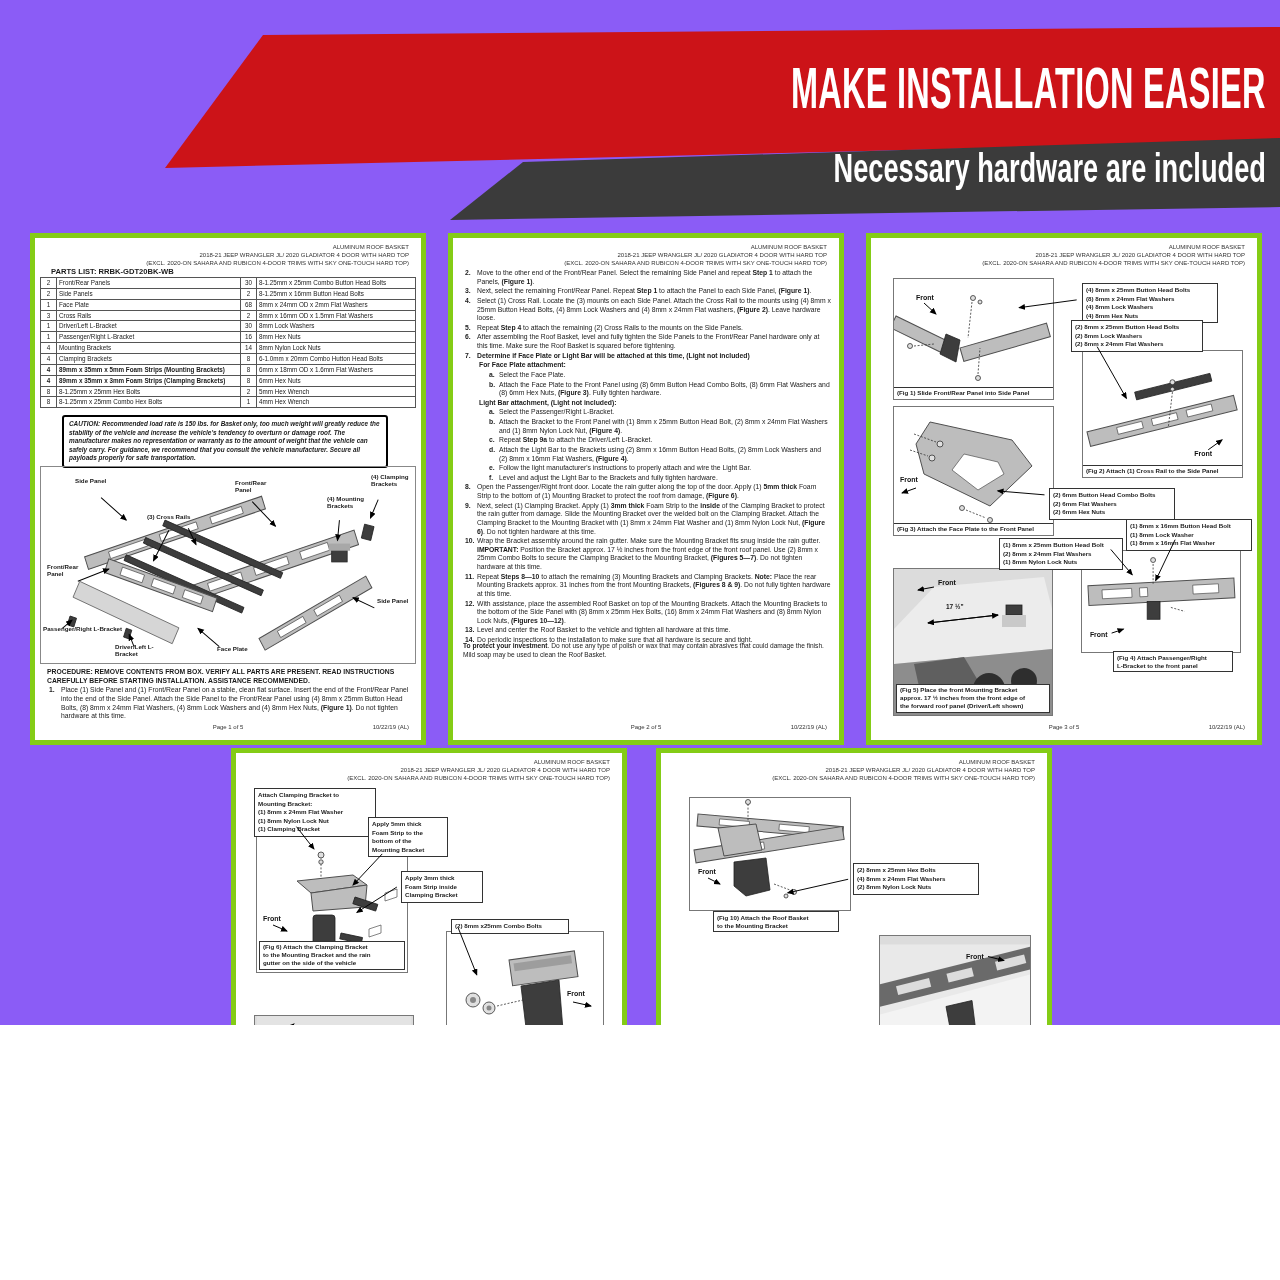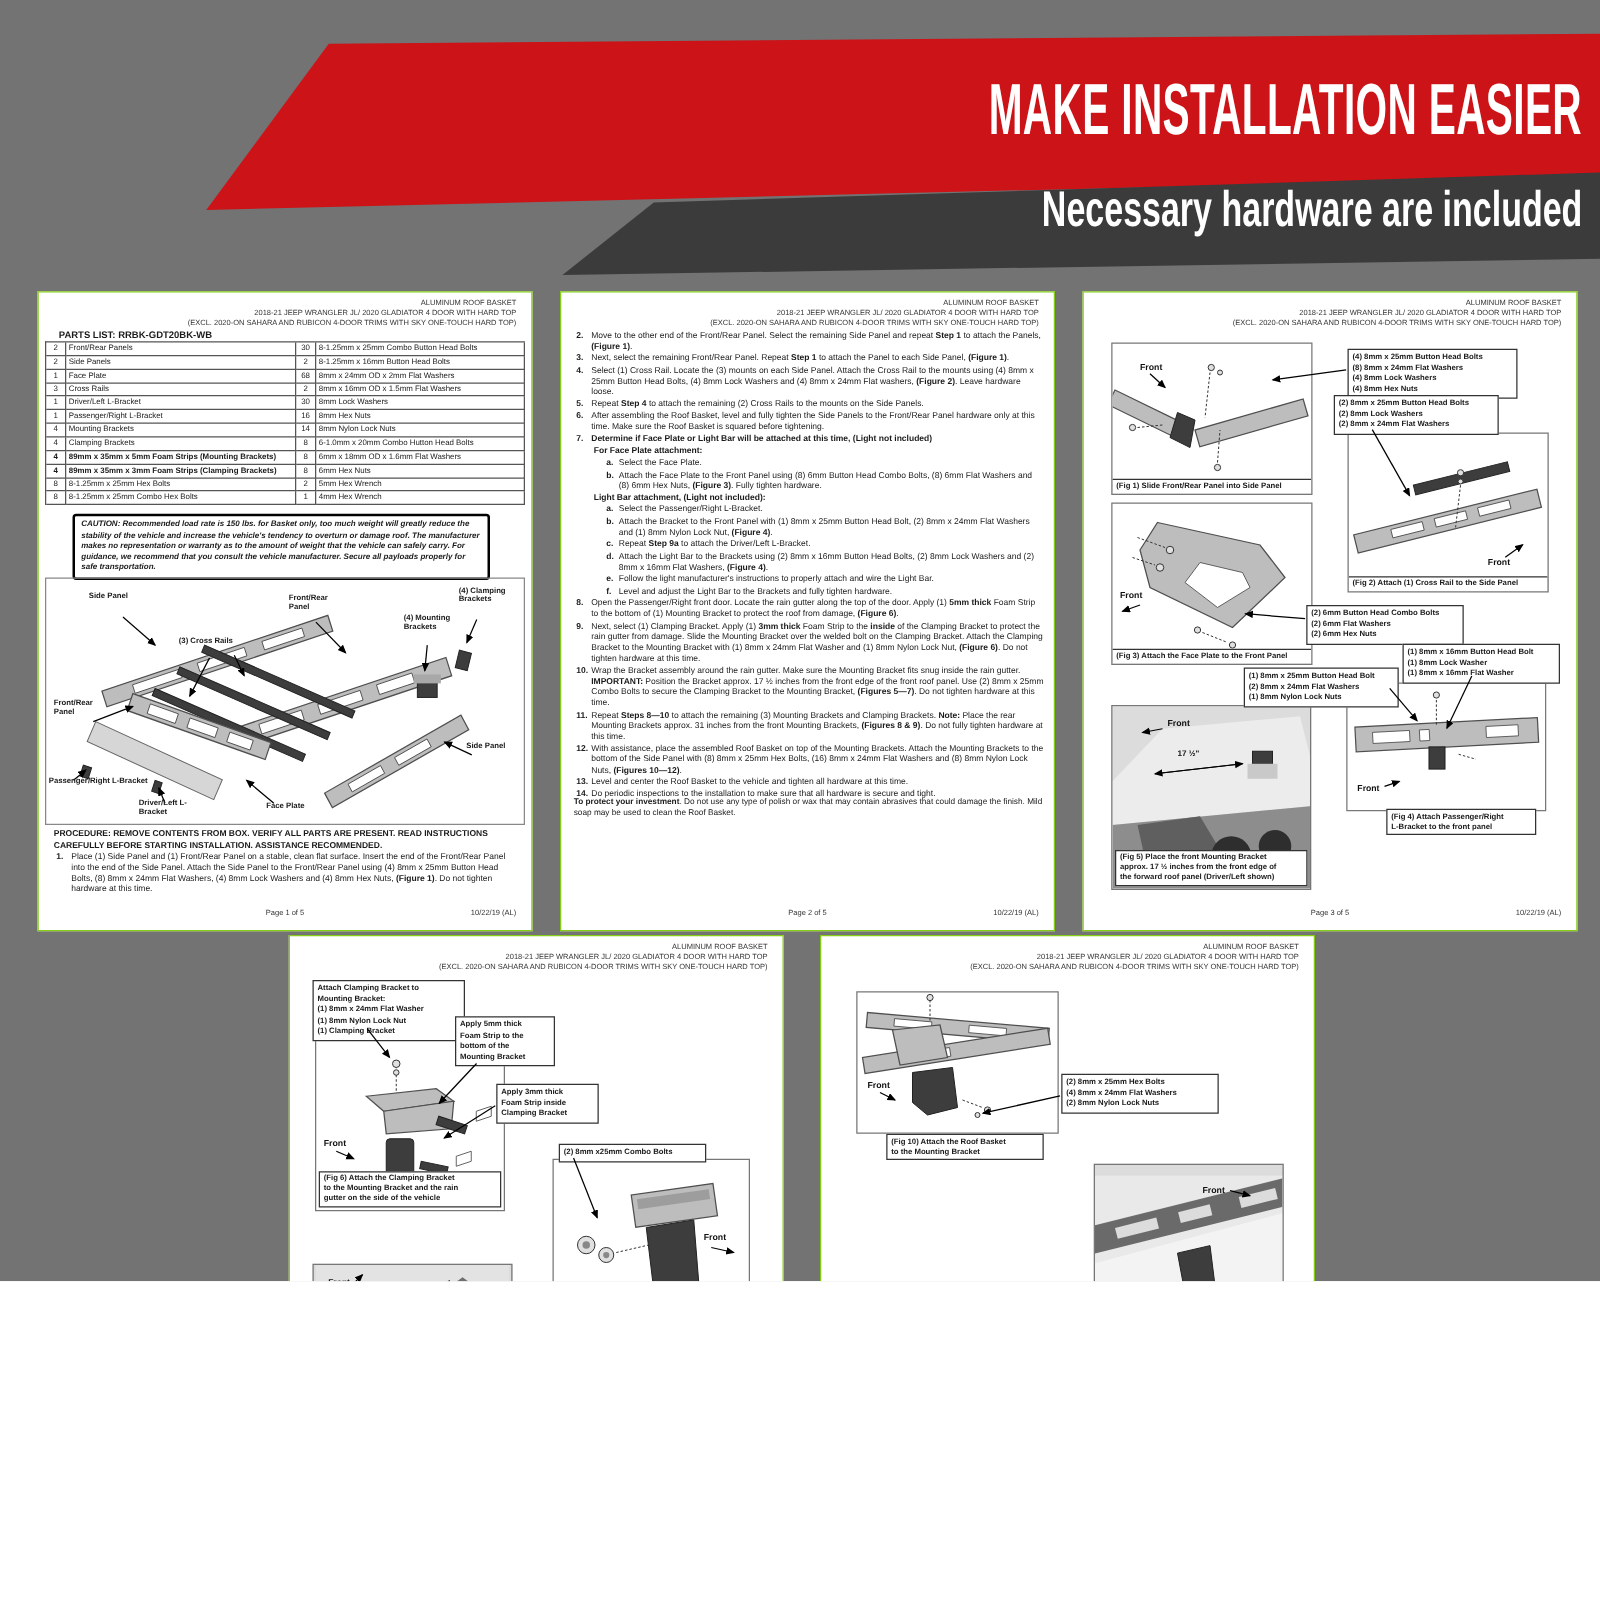--- a/index.html
+++ b/index.html
@@ -1,24 +1,24 @@
 <!DOCTYPE html>
 <html><head>
 <meta charset="utf-8">
 <style>
   html,body{margin:0;padding:0;background:#fff;}
-  #canvas{position:relative;width:1280px;height:1025px;background:#737373;overflow:hidden;
+  #canvas{position:relative;width:1280px;height:1025px;background:#8b5cf6;overflow:hidden;
           font-family:"Liberation Sans",sans-serif;color:#1a1a1a;}
   
   .banner-title{position:absolute;top:54px;right:14px;color:#fff;font-weight:bold;font-size:58px;
     white-space:nowrap;transform:scaleX(0.56);transform-origin:100% 50%;letter-spacing:0.5px;}
   .banner-sub{position:absolute;top:146px;right:14px;color:#fff;font-weight:bold;font-size:40px;
     white-space:nowrap;transform:scaleX(0.68);transform-origin:100% 50%;}
   
-  .page{position:absolute;background:#fff;border:1px solid #84cc16;box-sizing:border-box;overflow:hidden;}
+  .page{position:absolute;background:#fff;border:5px solid #84cc16;box-sizing:border-box;overflow:hidden;}
   .hdr{position:absolute;top:5px;right:12px;text-align:right;font-size:6px;line-height:1.35;color:#333;}
   .ftr{position:absolute;bottom:7px;left:12px;right:12px;height:9px;font-size:6px;color:#333;}
   .ftr .fc{position:absolute;left:0;right:0;text-align:center;}
   .ftr .fr{position:absolute;right:0;}
   
   .parts-title{position:absolute;left:16px;top:29px;font-weight:bold;font-size:7.6px;}
   .ptable{position:absolute;left:5px;right:5px;top:39px;font-size:6.3px;border-top:1px solid #555;border-left:1px solid #555;}
   .prow{display:flex;}
   .pc{border-right:1px solid #555;border-bottom:1px solid #555;padding:1px 2px;box-sizing:border-box;line-height:1.25;}
   .pq{width:16px;text-align:center;flex:none;}

